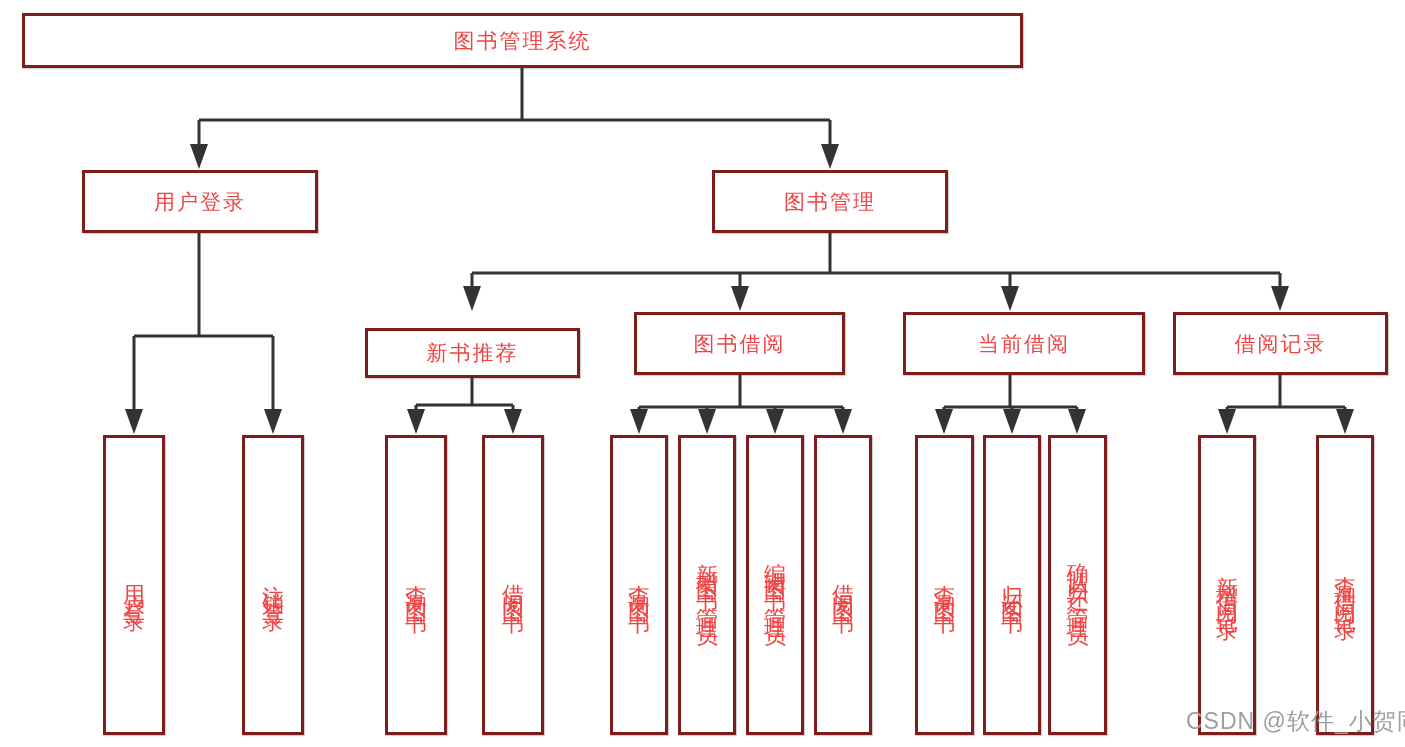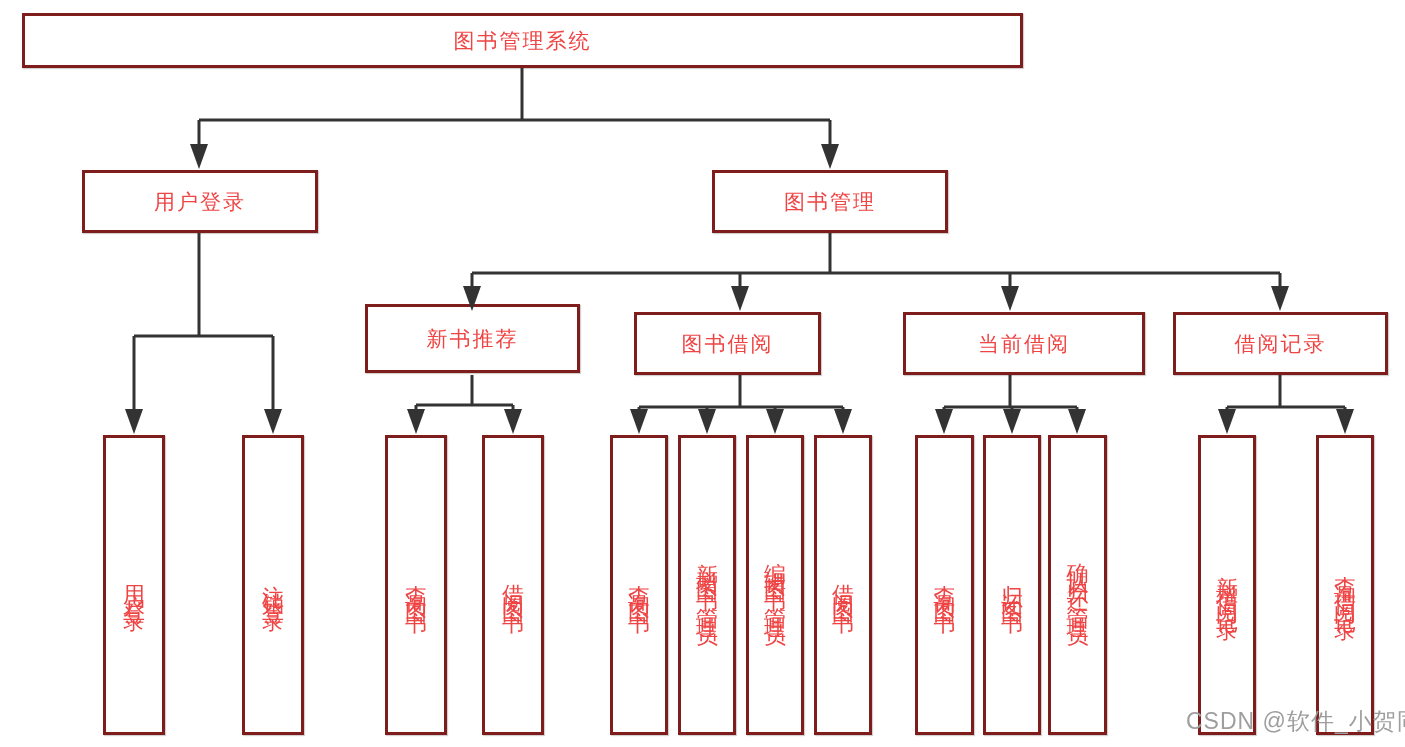--- a/index.html
+++ b/index.html
@@ -82,22 +82,22 @@
       <polygon points="1218,409 1236,409 1227,434" fill="#333333"></polygon>
       <line x1="1345" y1="407" x2="1345" y2="416" stroke="#333333" stroke-width="3"></line>
       <polygon points="1336,409 1354,409 1345,434" fill="#333333"></polygon>
     </svg>
 
   <div class="box hlabel" style="left:22px;top:13px;width:1001px;height:55px">图书管理系统</div>
 
   <div class="box hlabel" style="left:82px;top:170px;width:236px;height:63px">用户登录</div>
   <div class="box hlabel" style="left:712px;top:170px;width:236px;height:63px">图书管理</div>
 
-  <div class="box hlabel" style="left:365px;top:304px;width:215px;height:69px">新书推荐</div>
-  <div class="box hlabel" style="left:634px;top:312px;width:187px;height:63px">图书借阅</div>
+  <div class="box hlabel" style="left:365px;top:328px;width:215px;height:50px">新书推荐</div>
+  <div class="box hlabel" style="left:634px;top:312px;width:211px;height:63px">图书借阅</div>
   <div class="box hlabel" style="left:903px;top:312px;width:242px;height:63px">当前借阅</div>
   <div class="box hlabel" style="left:1173px;top:312px;width:215px;height:63px">借阅记录</div>
 
   <div class="box vbox" style="left:103px;top:435px;width:62px;height:300px">用户登录</div>
   <div class="box vbox" style="left:242px;top:435px;width:62px;height:300px">注销登录</div>
 
   <div class="box vbox" style="left:385px;top:435px;width:62px;height:300px">查询图书</div>
   <div class="box vbox" style="left:482px;top:435px;width:62px;height:300px">借阅图书</div>
 
   <div class="box vbox" style="left:610px;top:435px;width:58px;height:300px">查询图书</div>

